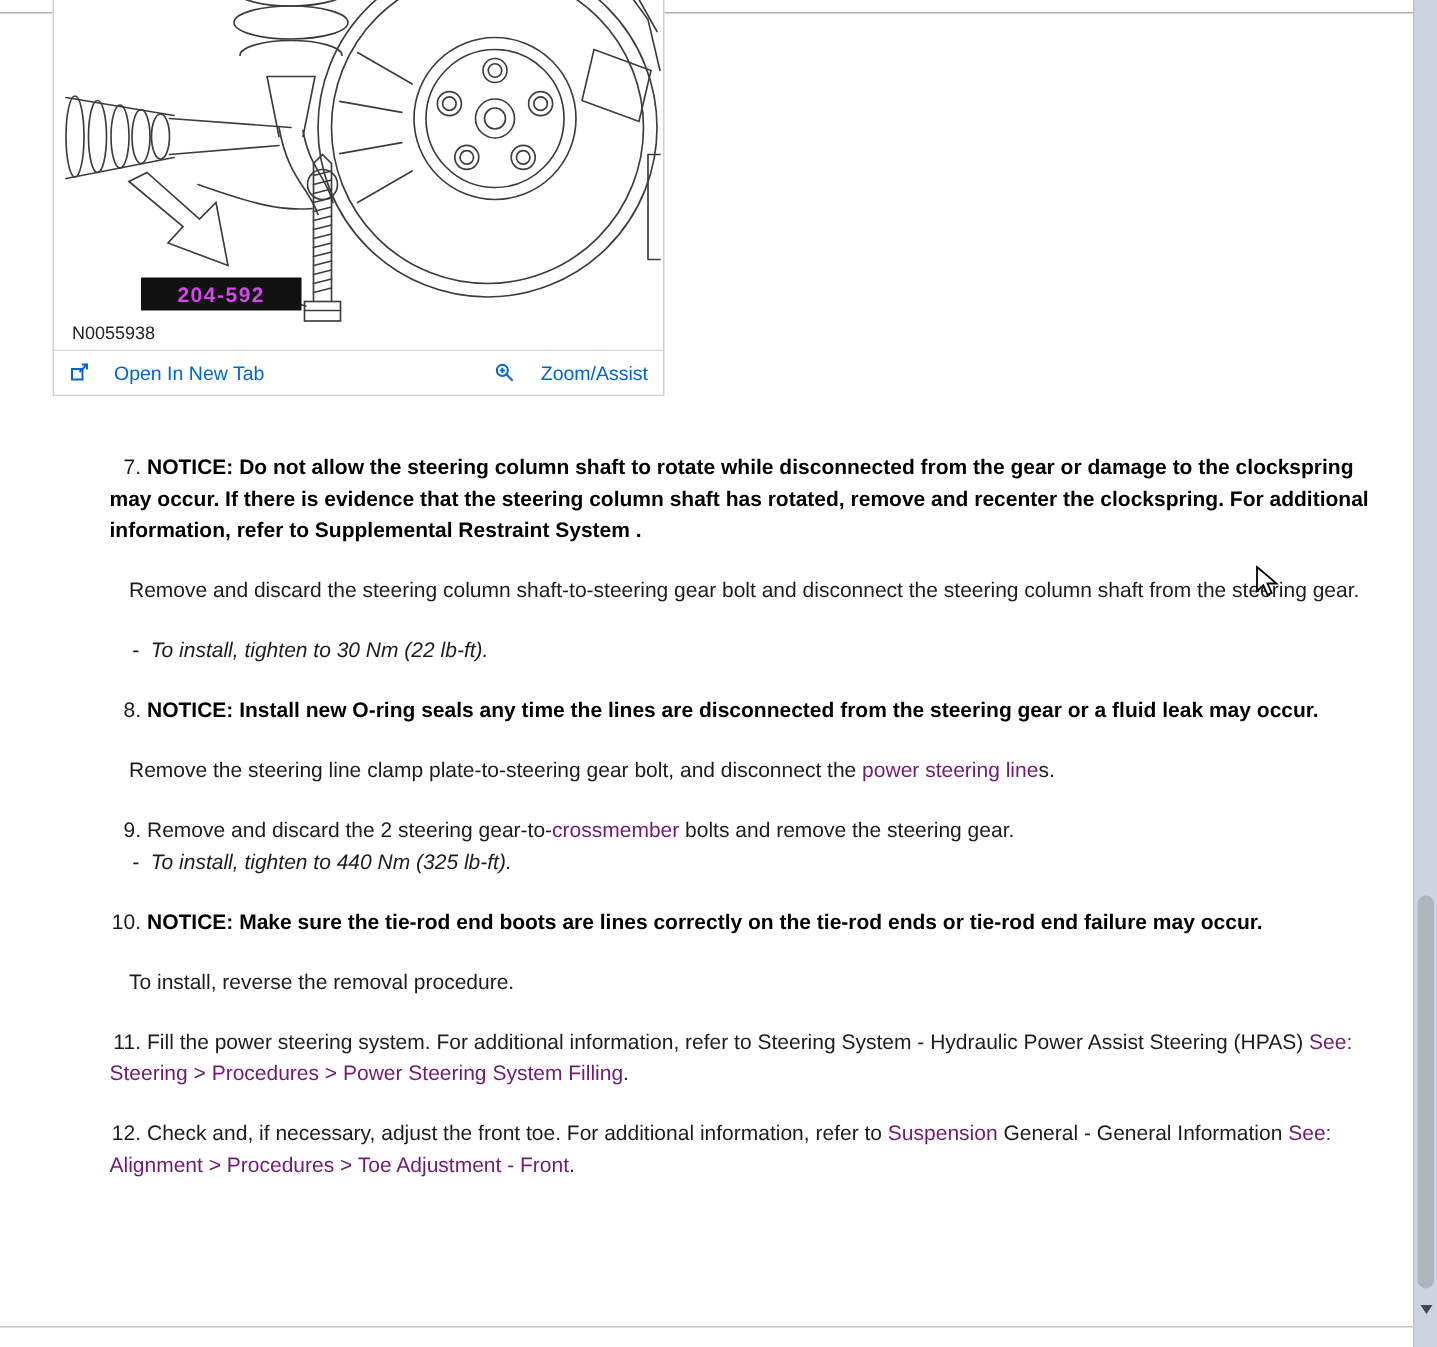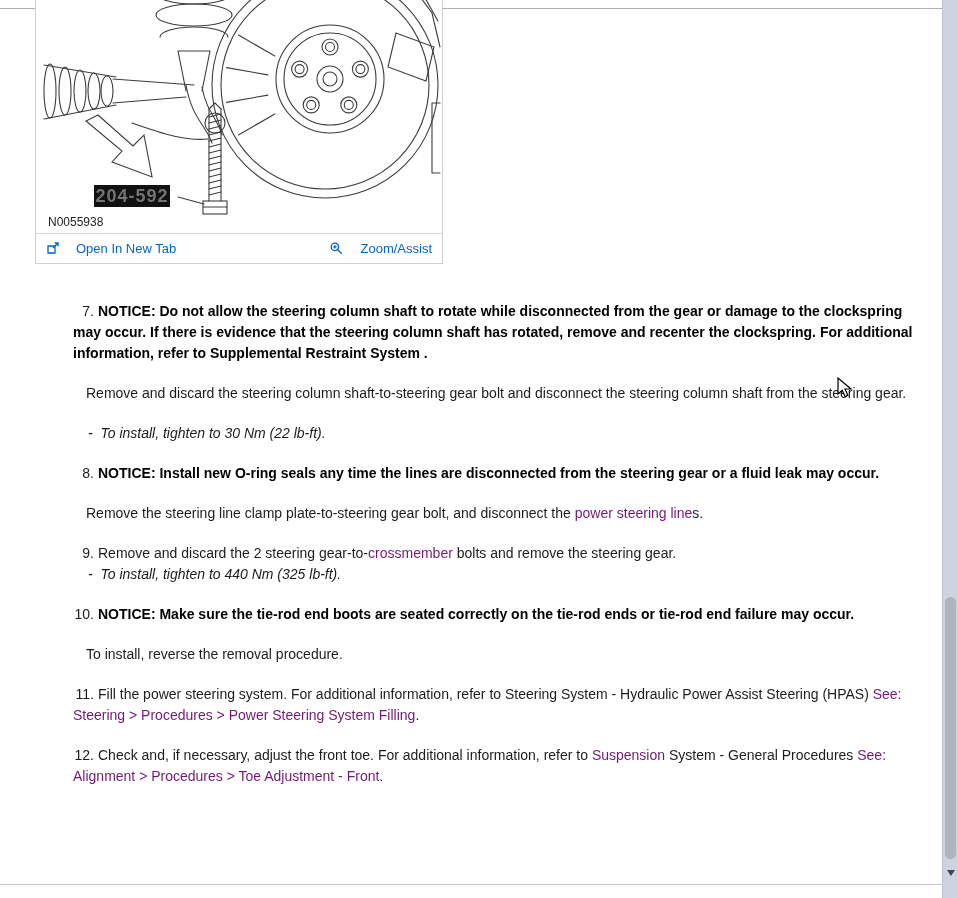--- a/index.html
+++ b/index.html
@@ -39,25 +39,25 @@
   .figure-img {
     position: relative;
     width: 406px; height: 260px;
     overflow: hidden;
     background: #ffffff;
   }
   .figure-img svg { position: absolute; left: 0; top: 0; }
   .fig-label {
     position: absolute;
     left: 58px; top: 212px;
-    width: 76px; height: 22px;
+    width: 107px; height: 22px;
     background: #111111;
-    color: #737373;
+    color: #d946ef;
     font-weight: bold;
-    font-size: 18px;
+    font-size: 14px;
     line-height: 22px;
     text-align: center;
     letter-spacing: 1px;
   }
   .fig-code {
     position: absolute;
     left: 12px; top: 242px;
     font-size: 12px;
     color: #222222;
   }
@@ -253,30 +253,30 @@
     <p class="sub">
       <span>Remove the steering line clamp plate-to-steering gear bolt, and disconnect the </span><a class="inline-link">power steering line</a><span>s.</span>
     </p>
 
     <p class="tight">
       <span class="stepnum">9.</span><span>Remove and discard the 2 steering gear-to-</span><a class="inline-link">crossmember</a><span> bolts and remove the steering gear.</span>
     </p>
     <p class="dash">-  To install, tighten to 440 Nm (325 lb-ft).</p>
 
     <p>
-      <span class="stepnum">10.</span><span class="notice-text">NOTICE: Make sure the tie-rod end boots are seated correctly on the tie-rod ends or tie-rod end failure may occur.</span>
+      <span class="stepnum">10.</span><span class="notice-text">NOTICE: Make sure the tie-rod end boots are lines correctly on the tie-rod ends or tie-rod end failure may occur.</span>
     </p>
     <p class="sub">To install, reverse the removal procedure.</p>
 
     <p>
       <span class="stepnum">11.</span><span>Fill the power steering system. For additional information, refer to Steering System - Hydraulic Power Assist Steering (HPAS) </span><a class="inline-link">See: Steering &gt; Procedures &gt; Power Steering System Filling</a><span>.</span>
     </p>
 
     <p>
-      <span class="stepnum">12.</span><span>Check and, if necessary, adjust the front toe. For additional information, refer to </span><a class="inline-link">Suspension</a><span> System - General Procedures </span><a class="inline-link">See: Alignment &gt; Procedures &gt; Toe Adjustment - Front</a><span>.</span>
+      <span class="stepnum">12.</span><span>Check and, if necessary, adjust the front toe. For additional information, refer to </span><a class="inline-link">Suspension</a><span> General - General Information </span><a class="inline-link">See: Alignment &gt; Procedures &gt; Toe Adjustment - Front</a><span>.</span>
     </p>
 
   </div>
 
   <div class="bottom-rule"></div>
 
   <div class="scrollbar">
     <div class="scroll-thumb"></div>
     <div class="scroll-btn-down">
       <div class="tri"></div>

